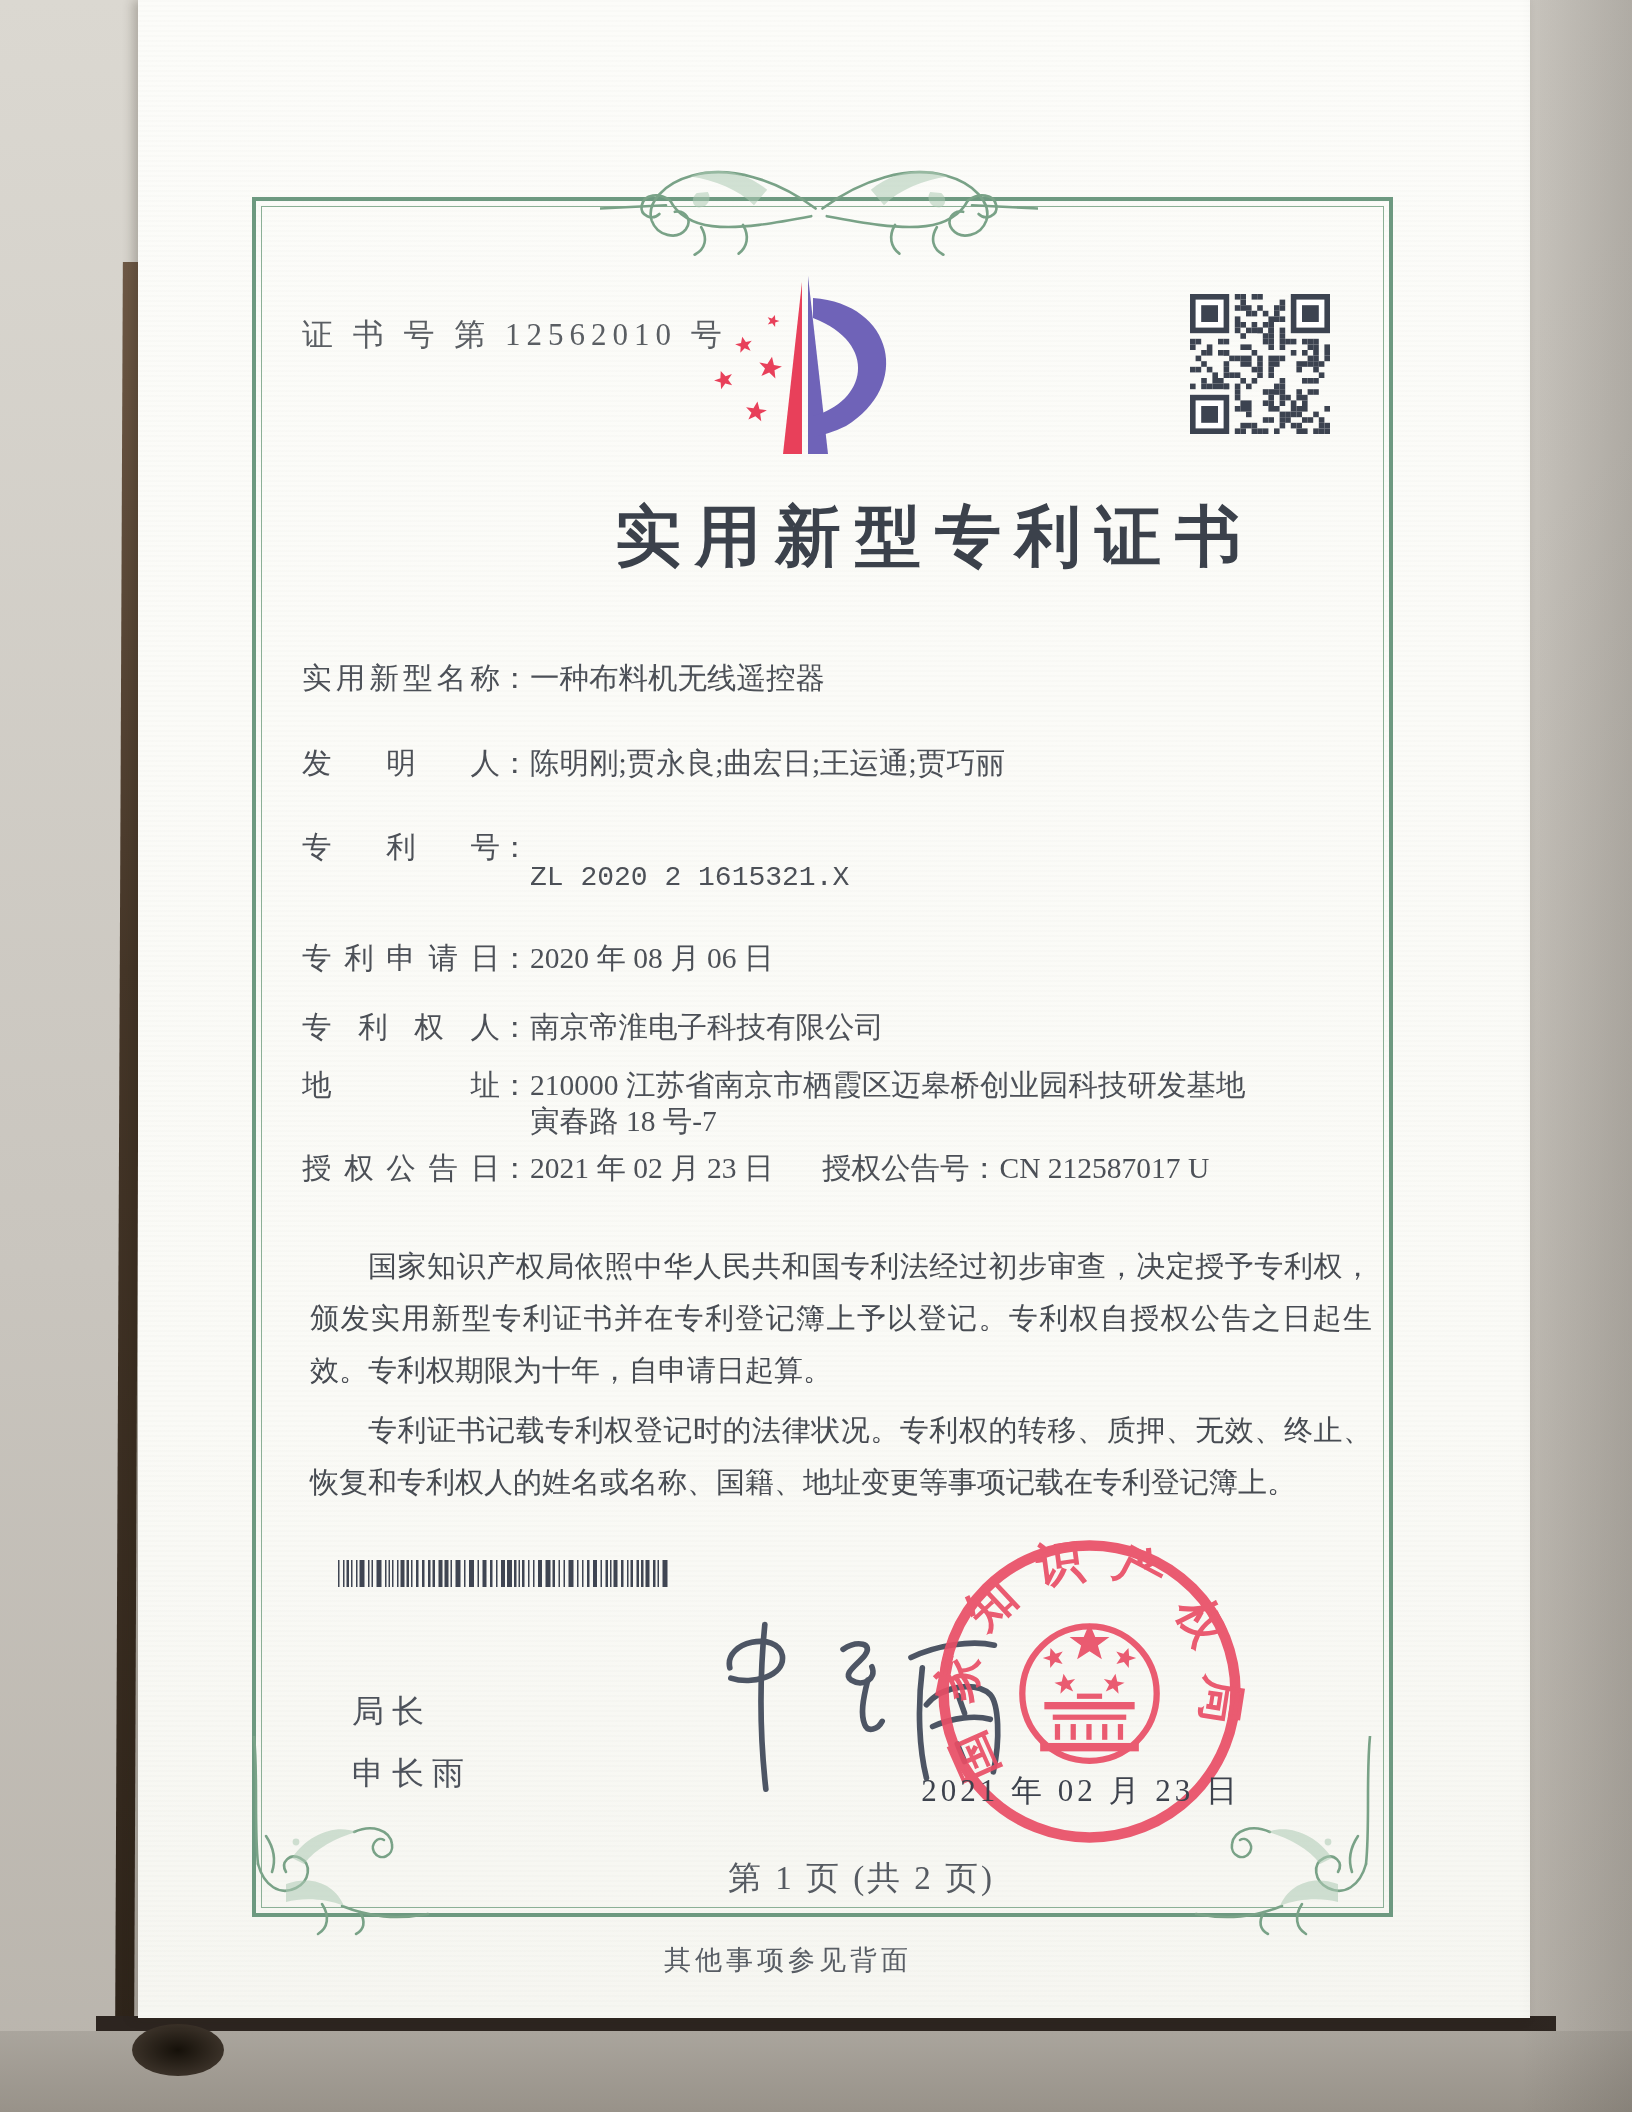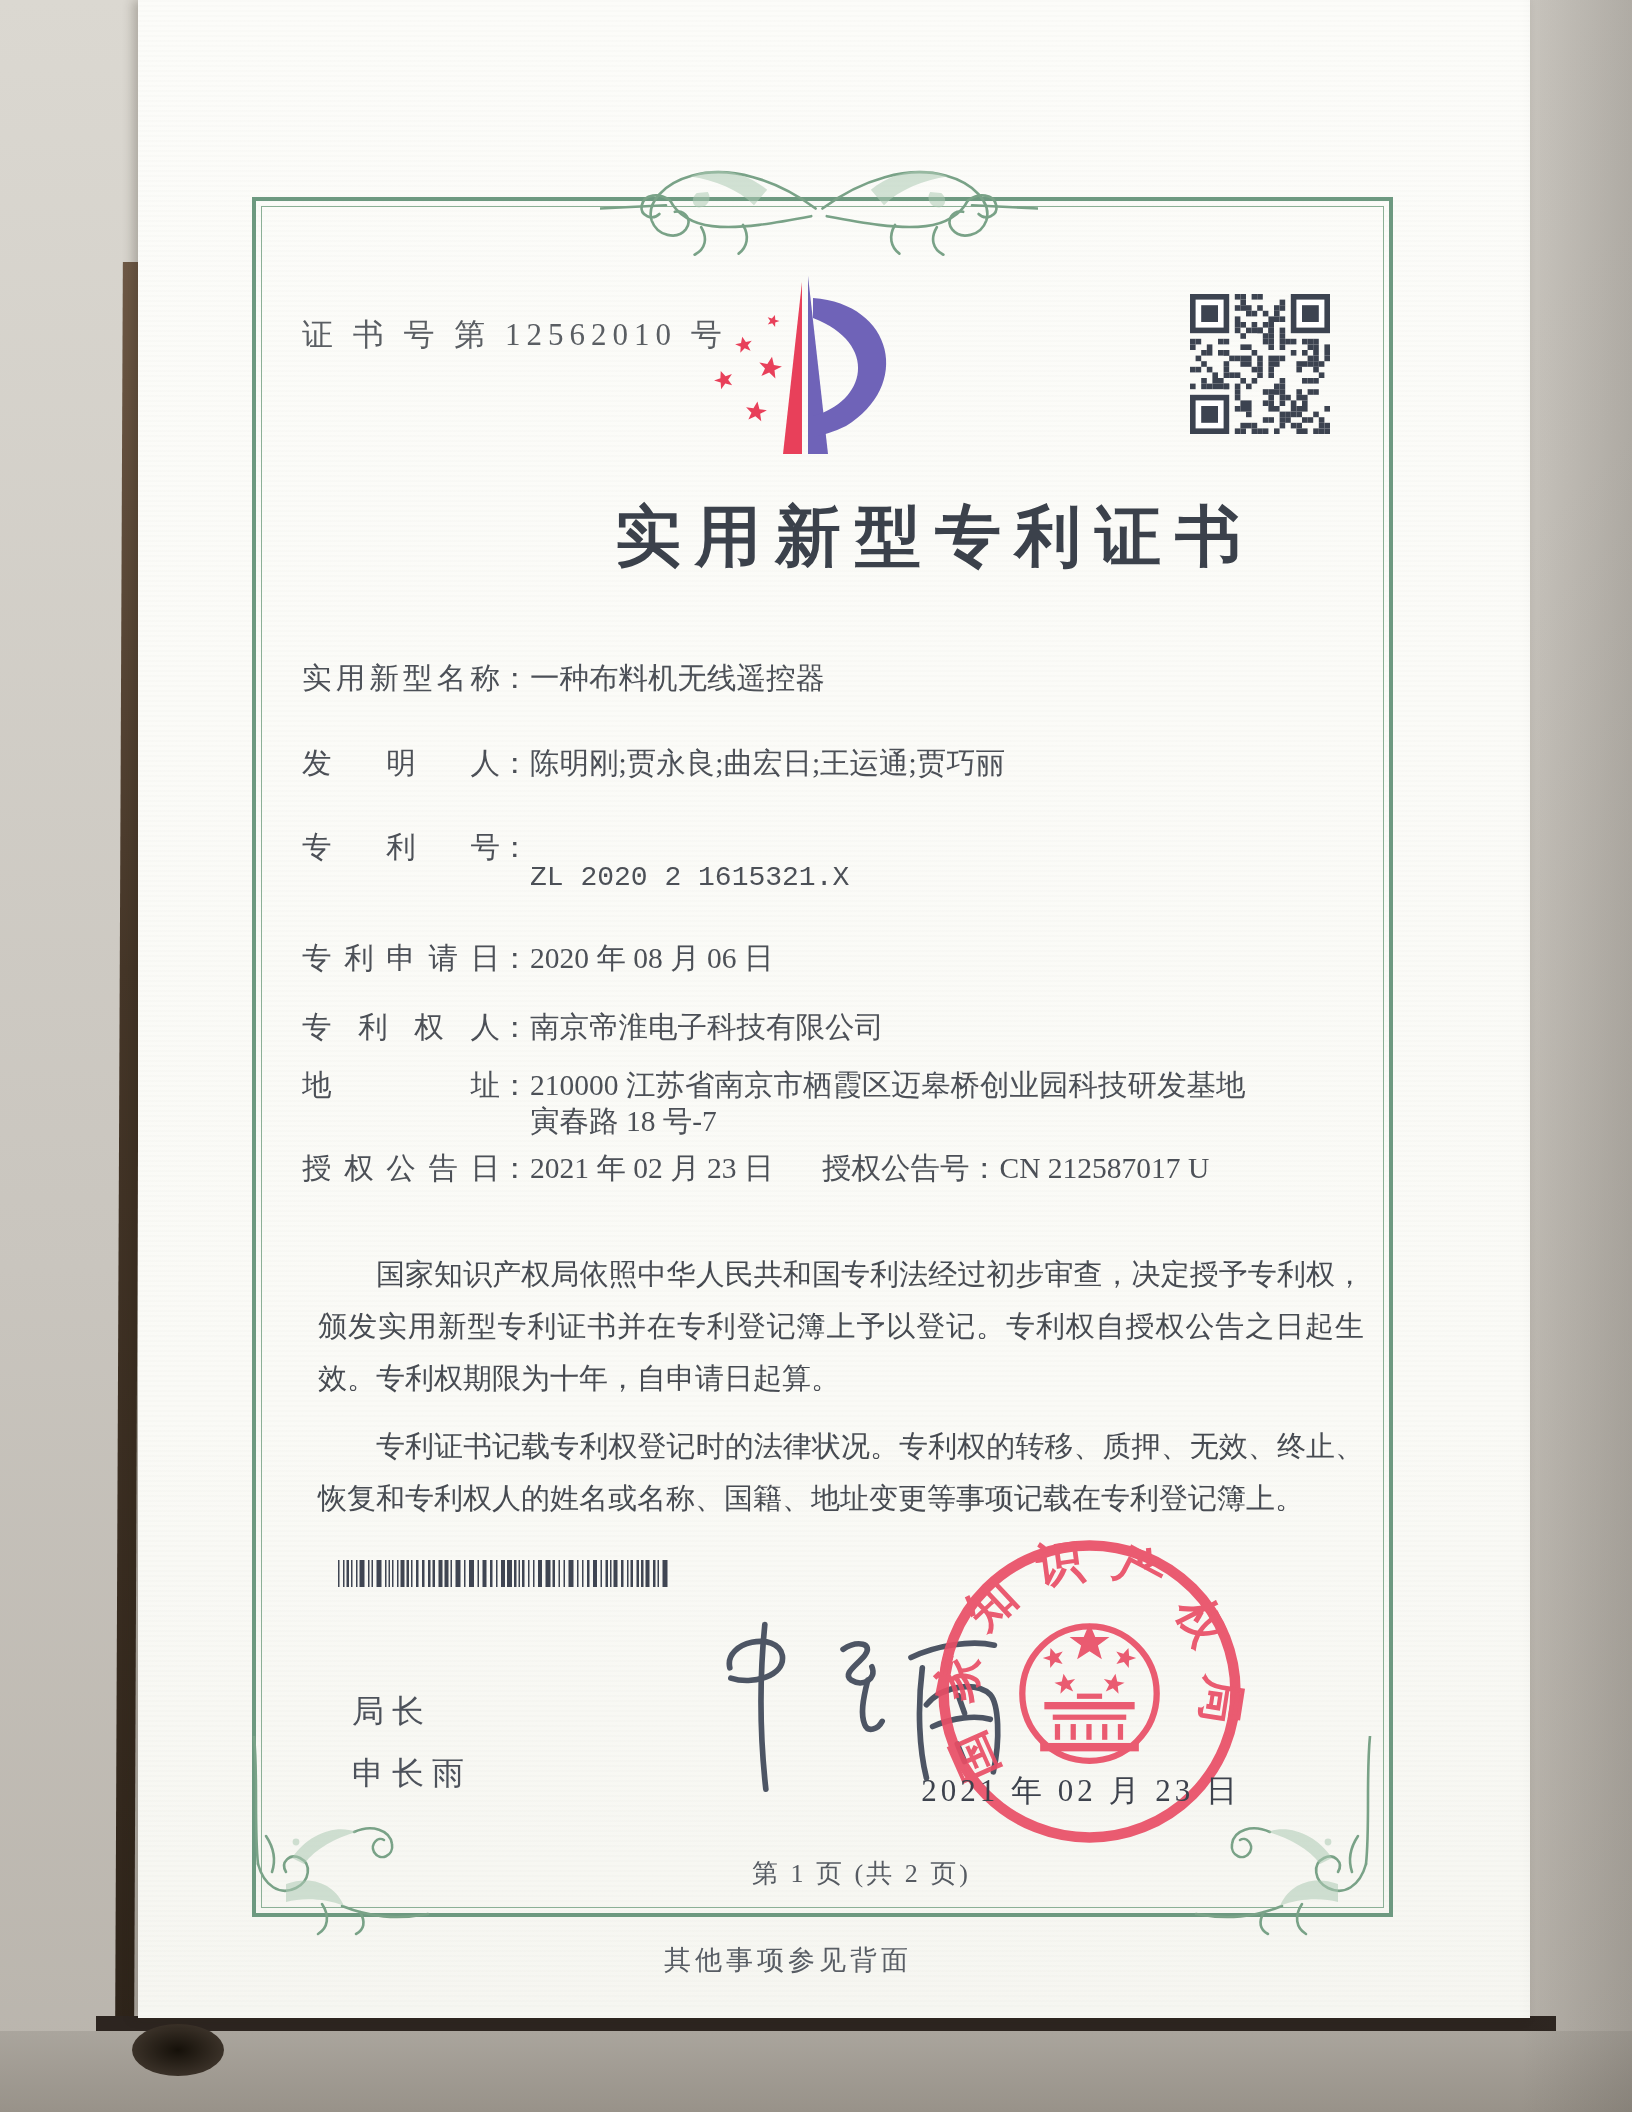--- a/index.html
+++ b/index.html
@@ -36,29 +36,29 @@
   .title{position:absolute;left:114px;top:492px;width:1366px;text-align:center;
          font-size:66px;font-weight:700;color:#3b414b;letter-spacing:14px;}
   .fields{position:absolute;left:164px;top:660px;width:1086px;font-size:29.5px;color:#4c5057;}
   .frow{display:flex;align-items:flex-start;line-height:1.25;margin:0;}
   .flabel{display:inline-block;width:198px;text-align:justify;text-align-last:justify;flex:0 0 198px;}
   .fcolon{flex:0 0 30px;}
   .fval{flex:1;}
   .grant-val{flex:0 0 292px;}
   .paras{position:absolute;left:164px;top:1232px;width:1078px;font-size:29px;
          color:#474b52;line-height:52px;text-align:justify;}
-  .paras p{margin:16px;text-indent:2em;}
+  .paras p{margin:8px;text-indent:2em;}
   .barcode{position:absolute;left:200px;top:1560px;width:332px;height:27px;}
   .director{position:absolute;left:214px;top:1680px;font-size:32px;color:#4d525b;letter-spacing:8px;line-height:62px;}
   .sig{position:absolute;left:528px;top:1612px;}
   .seal{position:absolute;left:794px;top:1534px;opacity:.92;}
   .seal-date{position:absolute;left:778px;top:1770px;width:330px;text-align:center;
          font-size:31px;color:#3d424d;letter-spacing:4px;}
   .pageno{position:absolute;left:114px;top:1856px;width:1219px;text-align:center;
-         font-size:26px;color:#565b62;letter-spacing:3px;}
+         font-size:33px;color:#565b62;letter-spacing:3px;}
   .backnote{position:absolute;left:480px;top:1942px;width:340px;text-align:center;
          font-size:27px;color:#585d64;letter-spacing:4px;}
 </style>
 </head>
 <body>
 
 <div class="photo">
   <div class="bg-left-col"></div>
   <div class="dark-strip"></div>
   <div class="bottom-band"></div>

